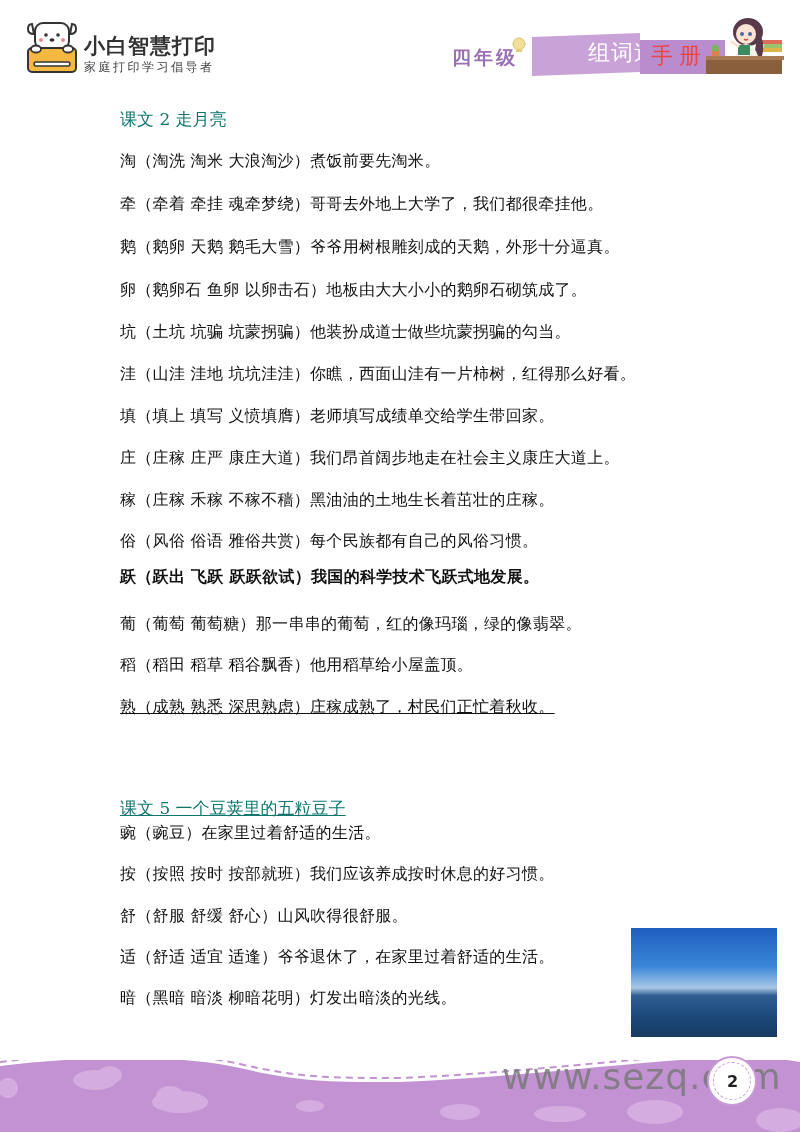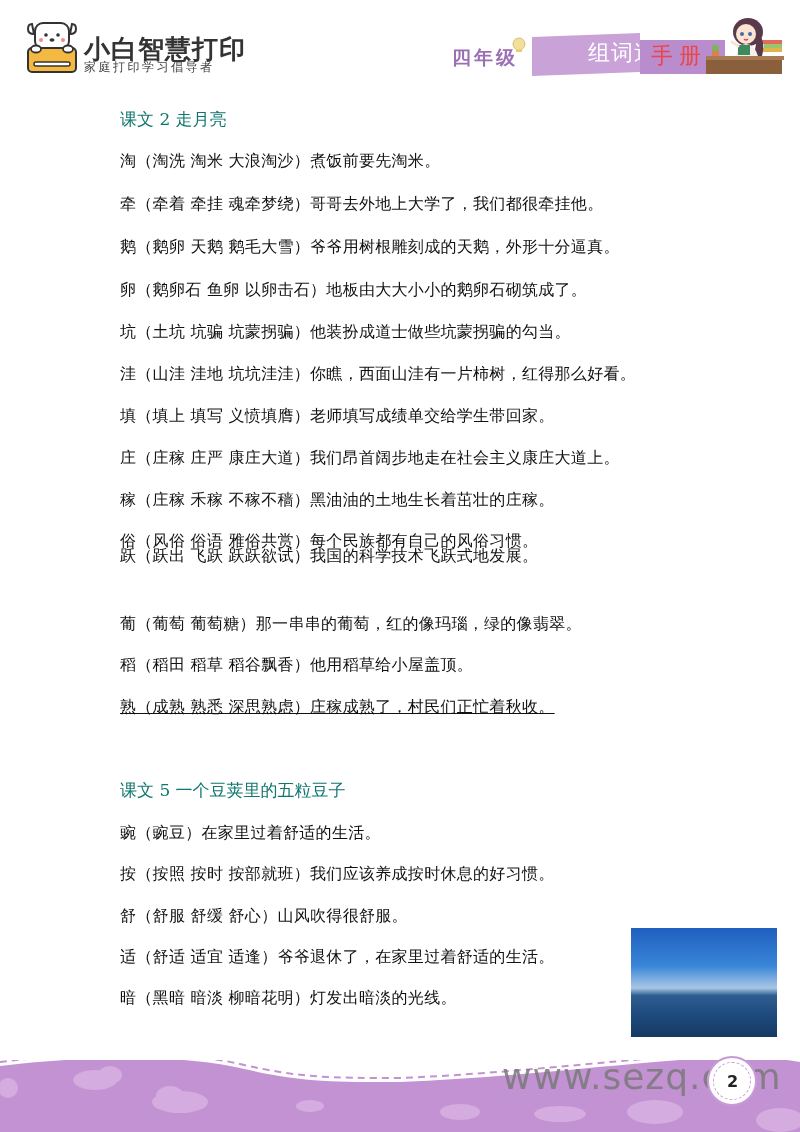--- a/index.html
+++ b/index.html
@@ -8,21 +8,21 @@
     background:#ffffff;
     font-family: "DejaVu Serif", "Liberation Serif", serif;
     color:#1a1a1a;
   }
   
   .logo { position:absolute; left:26px; top:20px; width:200px; height:56px; }
   .logo-mascot { position:absolute; left:0; top:0; width:52px; height:54px; }
   .logo-title {
     position:absolute; left:58px; top:12px;
     font-family:Liberation Sans, sans-serif; font-weight:bold;
-    font-size:26px; color:#333; letter-spacing:1px; white-space:nowrap;
+    font-size:21px; color:#333; letter-spacing:1px; white-space:nowrap;
   }
   .logo-sub {
     position:absolute; left:58px; top:39px;
     font-family:"DejaVu Sans", sans-serif;
     font-size:12px; color:#444; letter-spacing:2.5px; white-space:nowrap;
   }
   .grade {
     position:absolute; left:452px; top:45px;
     font-family:"DejaVu Sans", sans-serif; font-weight:bold;
     font-size:19px; color:#9a6fb4; letter-spacing:3px;
@@ -147,26 +147,26 @@
 <div class="line" style="top:151px;">淘（淘洗  淘米  大浪淘沙）煮饭前要先淘米。</div>
 <div class="line" style="top:194px;">牵（牵着  牵挂  魂牵梦绕）哥哥去外地上大学了，我们都很牵挂他。</div>
 <div class="line" style="top:237px;">鹅（鹅卵  天鹅  鹅毛大雪）爷爷用树根雕刻成的天鹅，外形十分逼真。</div>
 <div class="line" style="top:280px;">卵（鹅卵石  鱼卵  以卵击石）地板由大大小小的鹅卵石砌筑成了。</div>
 <div class="line" style="top:322px;">坑（土坑  坑骗  坑蒙拐骗）他装扮成道士做些坑蒙拐骗的勾当。</div>
 <div class="line" style="top:364px;">洼（山洼  洼地  坑坑洼洼）你瞧，西面山洼有一片柿树，红得那么好看。</div>
 <div class="line" style="top:406px;">填（填上  填写  义愤填膺）老师填写成绩单交给学生带回家。</div>
 <div class="line" style="top:448px;">庄（庄稼  庄严  康庄大道）我们昂首阔步地走在社会主义康庄大道上。</div>
 <div class="line" style="top:490px;">稼（庄稼  禾稼  不稼不穑）黑油油的土地生长着茁壮的庄稼。</div>
 <div class="line" style="top:531px;">俗（风俗  俗语  雅俗共赏）每个民族都有自己的风俗习惯。</div>
-<div class="line" style="top:546px;">跃（跃出  飞跃  跃跃欲试）我国的科学技术飞跃式地发展。</div>
+<div class="line" style="top:567px;font-weight:bold;">跃（跃出  飞跃  跃跃欲试）我国的科学技术飞跃式地发展。</div>
 <div class="line" style="top:614px;">葡（葡萄  葡萄糖）那一串串的葡萄，红的像玛瑙，绿的像翡翠。</div>
 <div class="line" style="top:655px;">稻（稻田  稻草  稻谷飘香）他用稻草给小屋盖顶。</div>
 <div class="line" style="top:697px;text-decoration:underline;">熟（成熟  熟悉  深思熟虑）庄稼成熟了，村民们正忙着秋收。</div>
 
-<div class="section-title" style="top:779px;">课文 5  一个豆荚里的五粒豆子</div>
+<div class="section-title" style="top:797px;text-decoration:underline;">课文 5  一个豆荚里的五粒豆子</div>
 <div class="line" style="top:823px;">豌（豌豆）在家里过着舒适的生活。</div>
 <div class="line" style="top:864px;">按（按照  按时  按部就班）我们应该养成按时休息的好习惯。</div>
 <div class="line" style="top:906px;">舒（舒服  舒缓  舒心）山风吹得很舒服。</div>
 <div class="line" style="top:947px;">适（舒适  适宜  适逢）爷爷退休了，在家里过着舒适的生活。</div>
 <div class="line" style="top:988px;">暗（黑暗  暗淡  柳暗花明）灯发出暗淡的光线。</div>
 
 <div class="photo"></div>
 
 <svg class="footer" viewBox="0 0 800 72" preserveAspectRatio="none">
   <path d="M0 6 C 80 -4, 180 -6, 240 8 C 300 22, 330 22, 400 22 C 500 18, 600 6, 680 0 C 740 -4, 780 -2, 800 2 L 800 72 L 0 72 Z" fill="#c392d3"></path>

